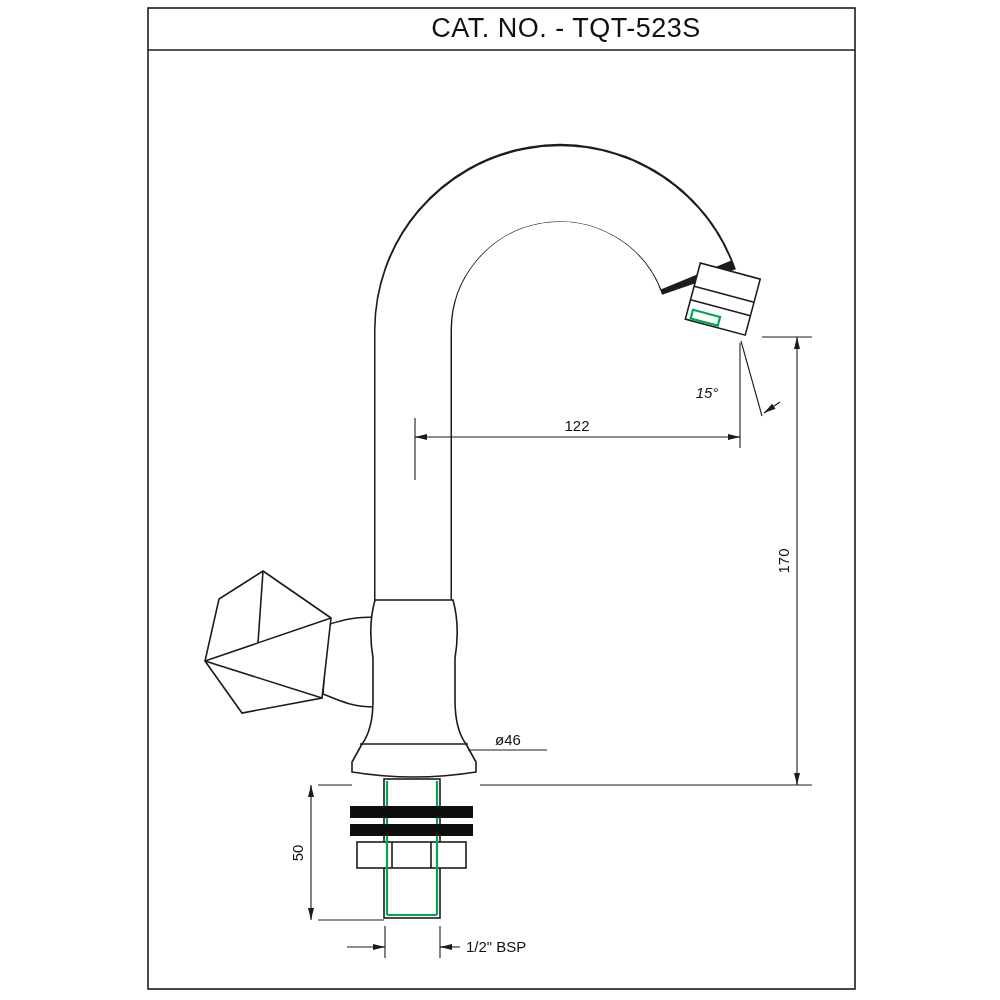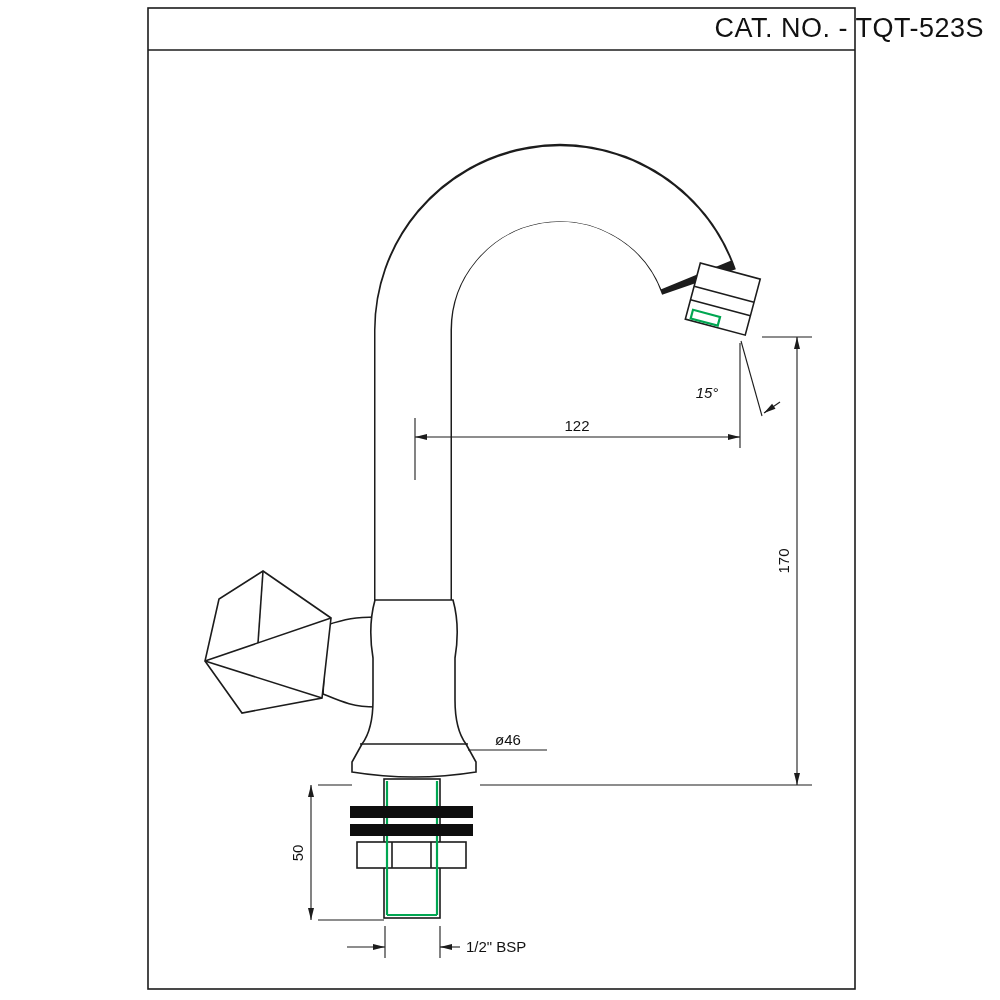--- a/index.html
+++ b/index.html
@@ -2,21 +2,21 @@
 <html><head>
 <meta charset="utf-8">
 <style>
   html,body{margin:0;padding:0;}
   body{
     width:1000px;height:1000px;background:#fff;position:relative;
     font-family:"Liberation Sans", sans-serif;
     --thread-green:#00A651; --line:#1c1c1c;
   }
   .title{
-    position:absolute;left:148px;top:13px;width:836px;text-align:right;
+    position:absolute;left:148px;top:13px;width:836px;text-align:center;
     font-size:27px;color:#111;letter-spacing:.5px;
   }
   svg{position:absolute;left:0;top:0;}
   .ln{stroke:var(--line);stroke-width:1.6;fill:none;}
   .fillw{fill:#fff;}
   .thin{stroke:var(--line);stroke-width:1.1;fill:none;}
   .grn{stroke:var(--thread-green);stroke-width:2.2;fill:none;}
   .arr{fill:var(--line);stroke:none;}
   .blkband{fill:#0e0e0e;stroke:none;}
   .dimtxt{font:15px "Liberation Sans", sans-serif;fill:#111;}

